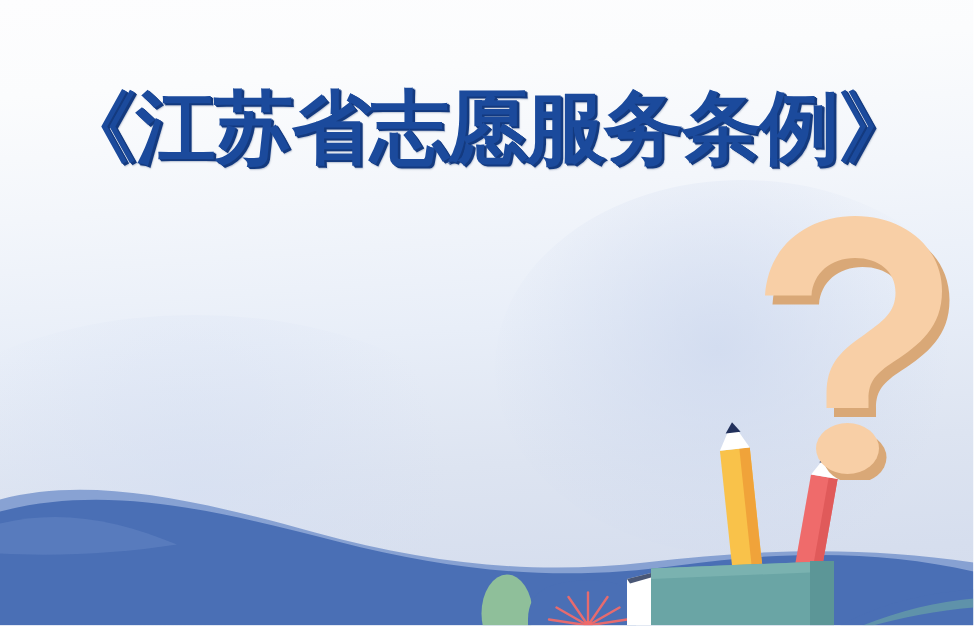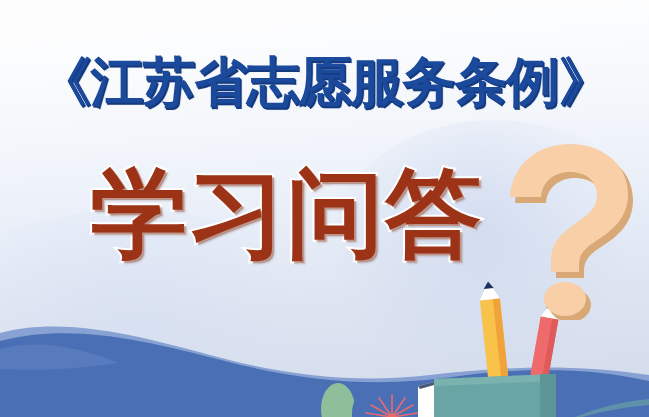--- a/index.html
+++ b/index.html
@@ -45,21 +45,21 @@
 
   
   .headline-wrap {
     position: absolute;
     left: 0; right: 0;
     top: 58px;
     text-align: center;
     z-index: 6;
   }
   .title-main {
-    font-family: Liberation Mono, monospace;
+    font-family: Liberation Serif, serif;
     font-weight: 700;
     font-size: 53px;
     line-height: 1.06;
     letter-spacing: -1px;
     color: #1b4a9c;
     white-space: nowrap;
     text-shadow:
       1px 1px 0 #143a7f,
       1.6px 1.6px 0 #143a7f,
       2px 2px 1px rgba(16,40,90,.25);
@@ -123,23 +123,20 @@
 
 <div id="poster">
 
   <div class="bg-glow bg-glow-a"></div>
   <div class="bg-glow bg-glow-b"></div>
 
   <div class="headline-wrap">
     <div class="title-main">《江苏省志愿服务条例》</div>
   </div>
 
-  <div class="subtitle-row">
-    <div class="subtitle-main">学习问答</div>
-  </div>
 
   <svg class="qmark" viewBox="0 0 150 180">
 
     <g transform="translate(5,6)">
       <path d="M74,4
                C106,4 132,24 132,54
                C132,78 117,90 100,101
                C88,109 83,114 83,126
                L83,132
                L55,132

